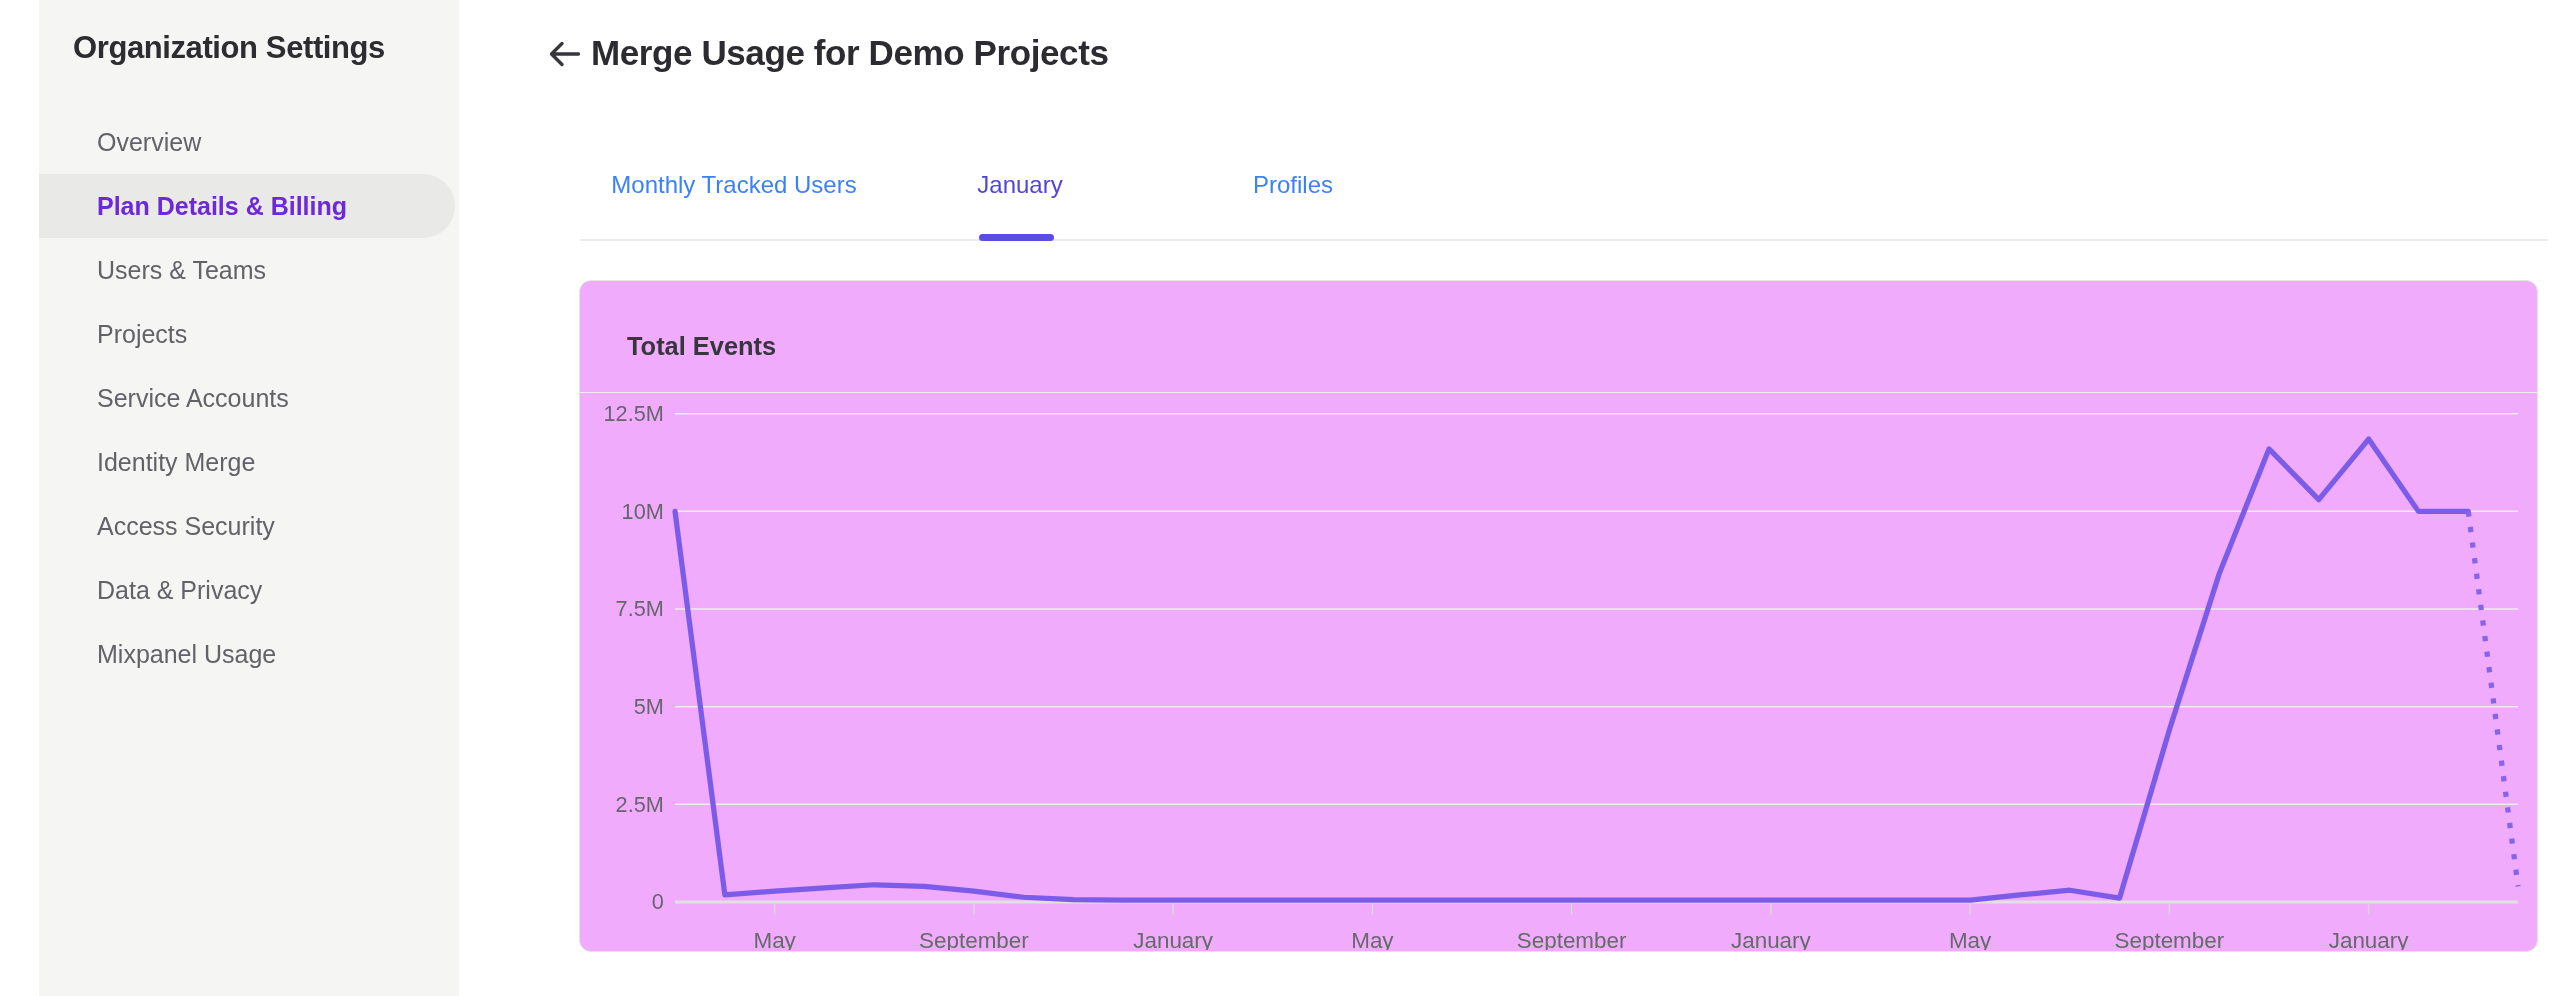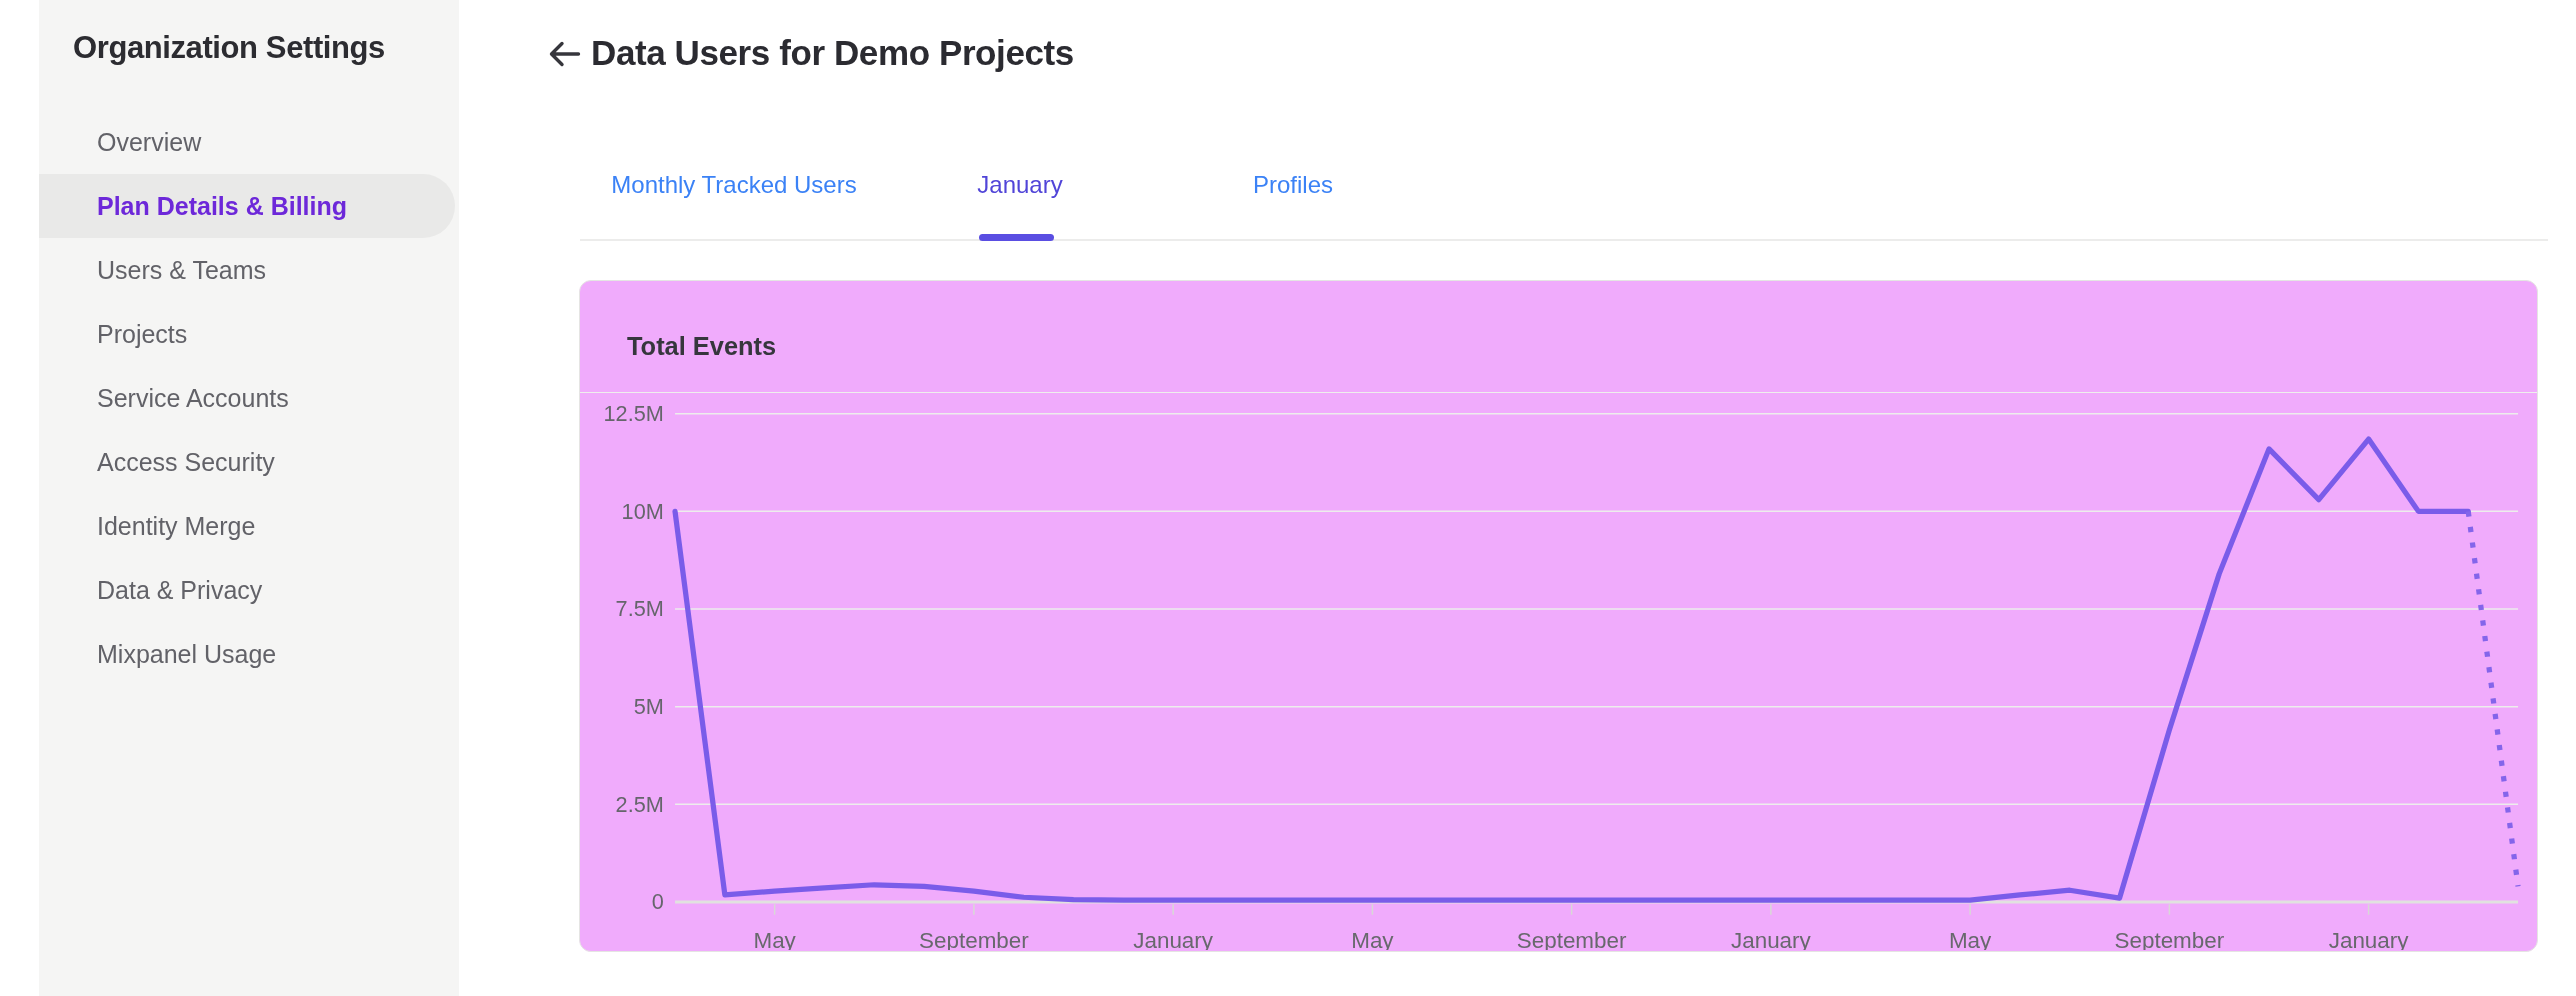--- a/index.html
+++ b/index.html
@@ -49,35 +49,35 @@
 <body>
 
 <nav class="sidebar">
   <div class="sidebar-title">Organization Settings</div>
   <div class="nav-list">
     <div class="nav-item">Overview</div>
     <div class="nav-item active">Plan Details &amp; Billing</div>
     <div class="nav-item">Users &amp; Teams</div>
     <div class="nav-item">Projects</div>
     <div class="nav-item">Service Accounts</div>
+    <div class="nav-item">Identity Merge</div>
     <div class="nav-item">Access Security</div>
-    <div class="nav-item">Identity Merge</div>
     <div class="nav-item">Data &amp; Privacy</div>
     <div class="nav-item">Mixpanel Usage</div>
   </div>
 </nav>
 
 <main class="main">
 
   <div class="back-btn">
     <svg width="36" height="36" viewBox="0 0 48 48">
       <path d="M42 24 H8 M20 10 L6 24 L20 38" fill="none" stroke="#36363c" stroke-width="4.5" stroke-linecap="round" stroke-linejoin="round"></path>
     </svg>
   </div>
-  <h1 class="page-title">Data Users for Demo Projects</h1>
+  <h1 class="page-title">Merge Usage for Demo Projects</h1>
 
   <div class="tabbar">
     <div class="tab" style="left:275px">Monthly Tracked Users</div>
     <div class="tab active" style="left:561px">January</div>
     <div class="tab" style="left:834px">Profiles</div>
     <div class="tab-border"></div>
     <div class="tab-indicator"></div>
   </div>
 
   <section class="card">

